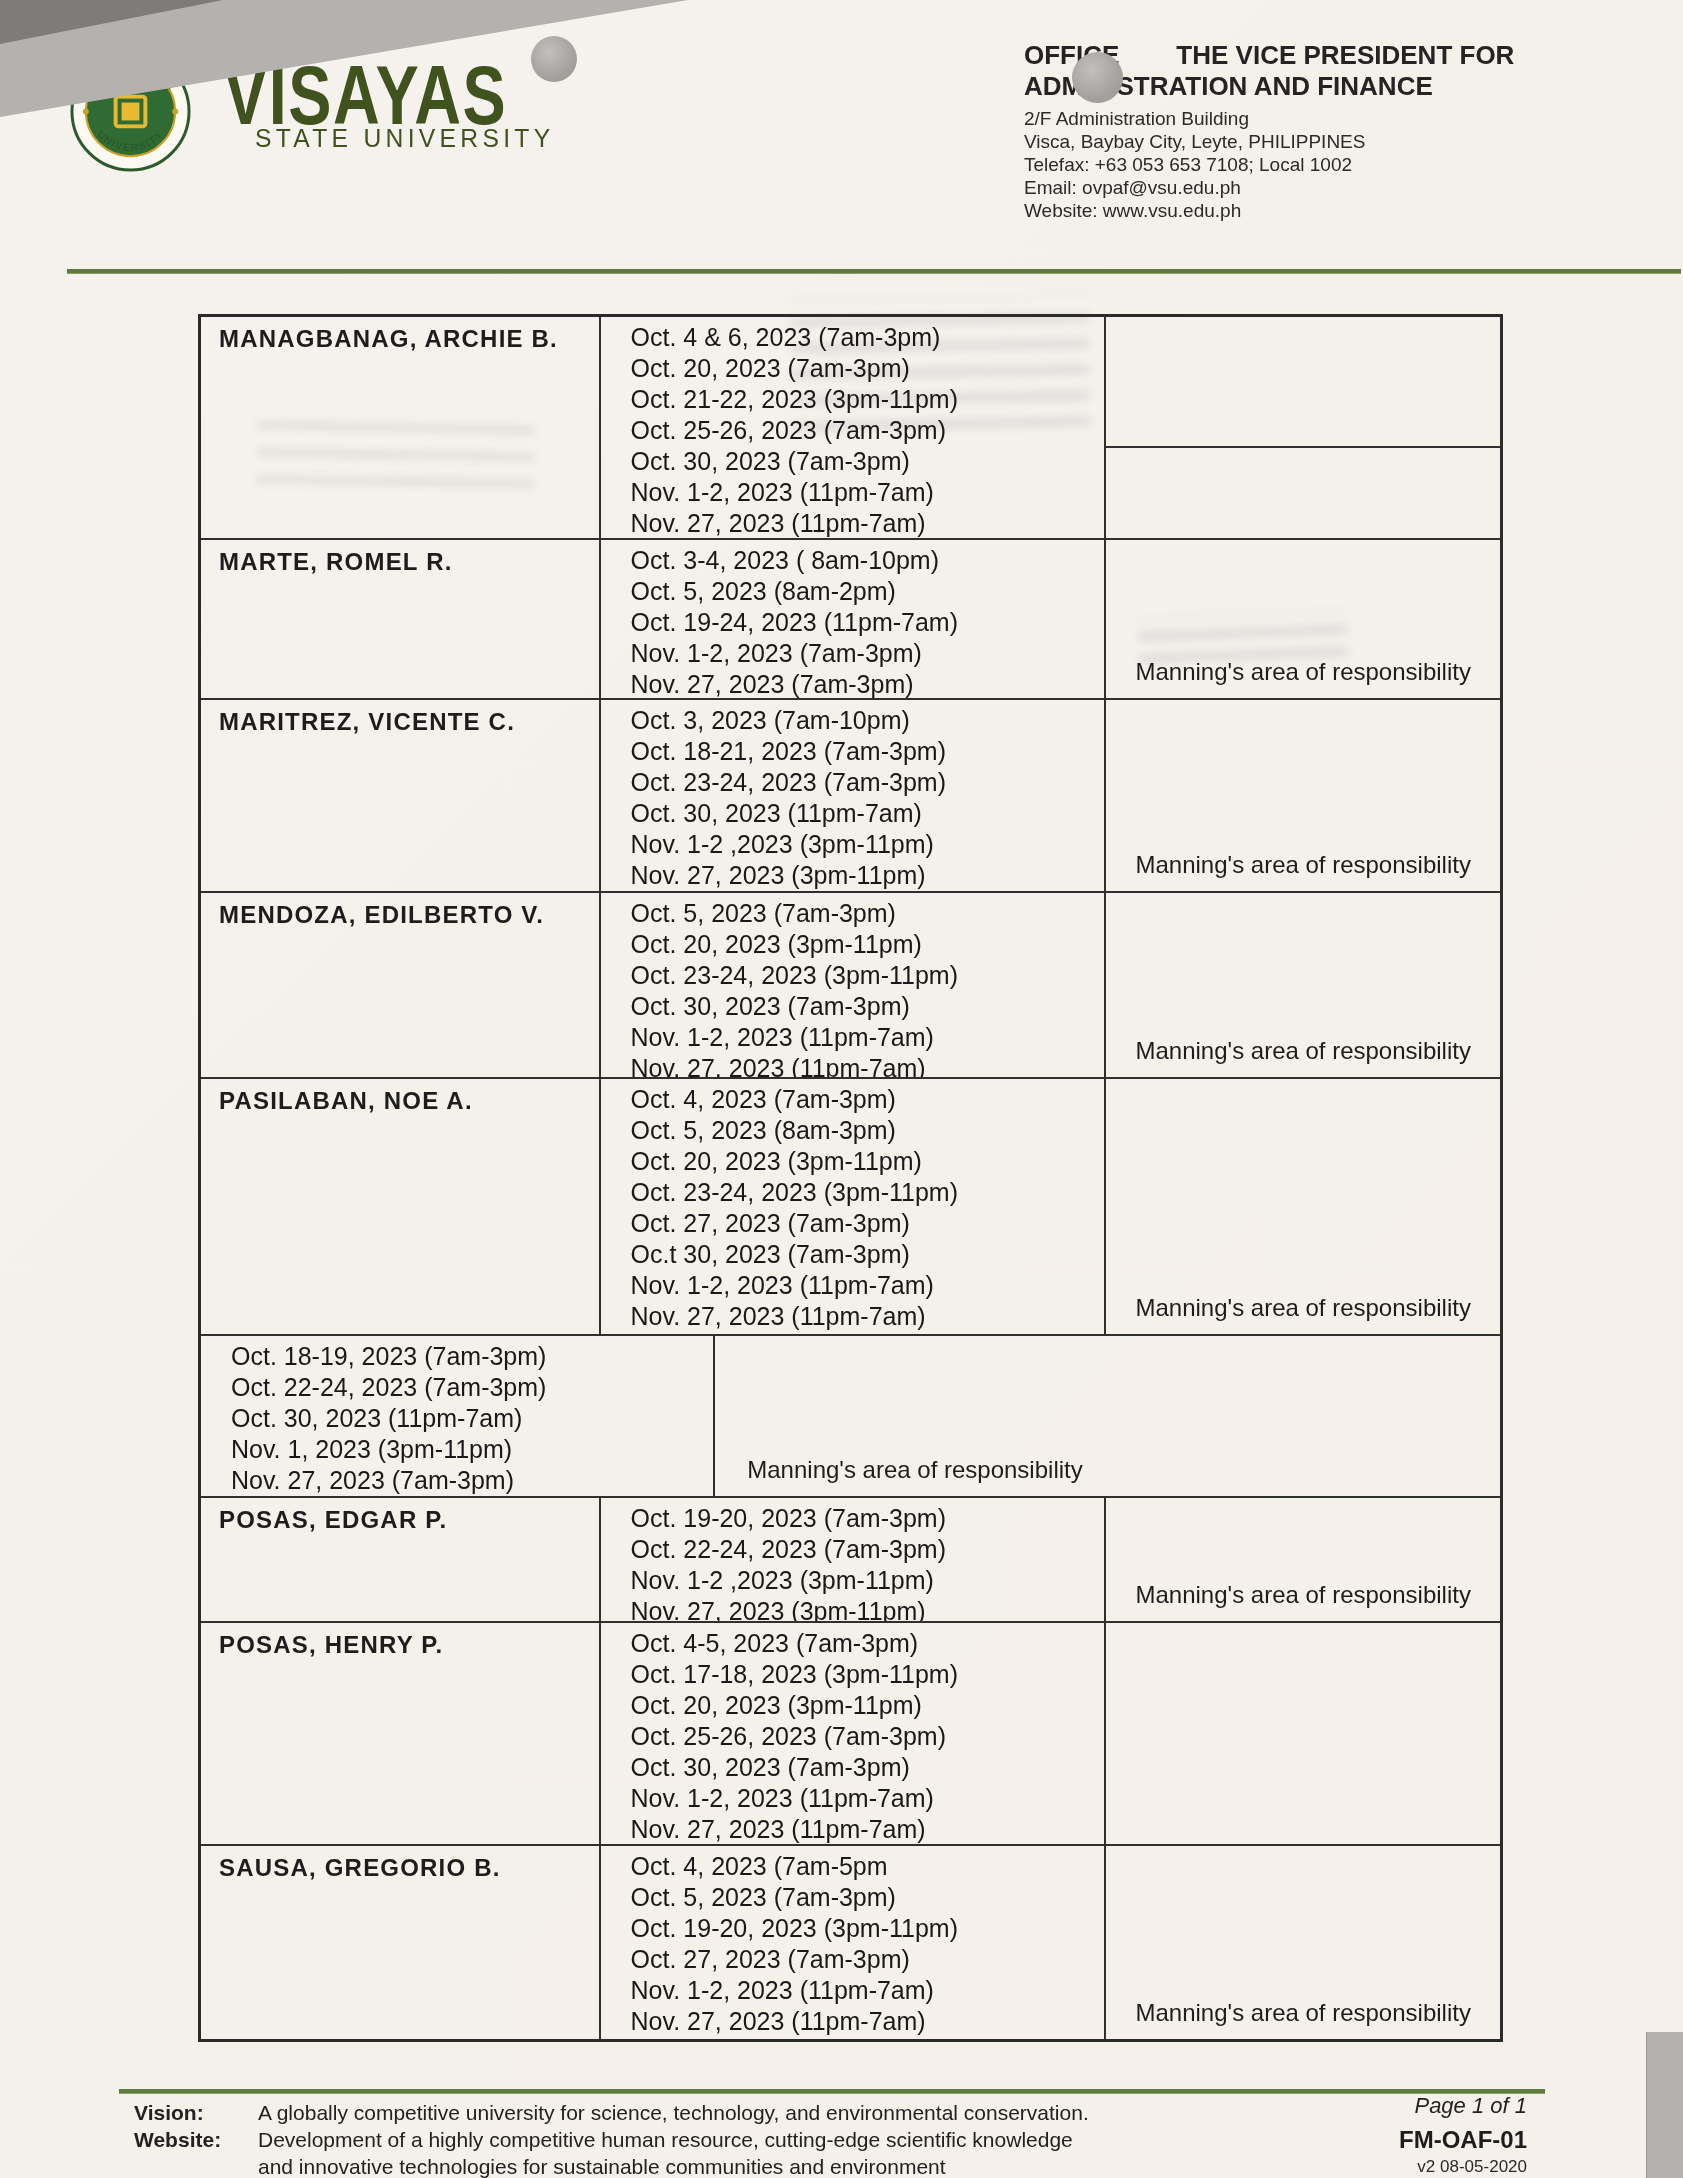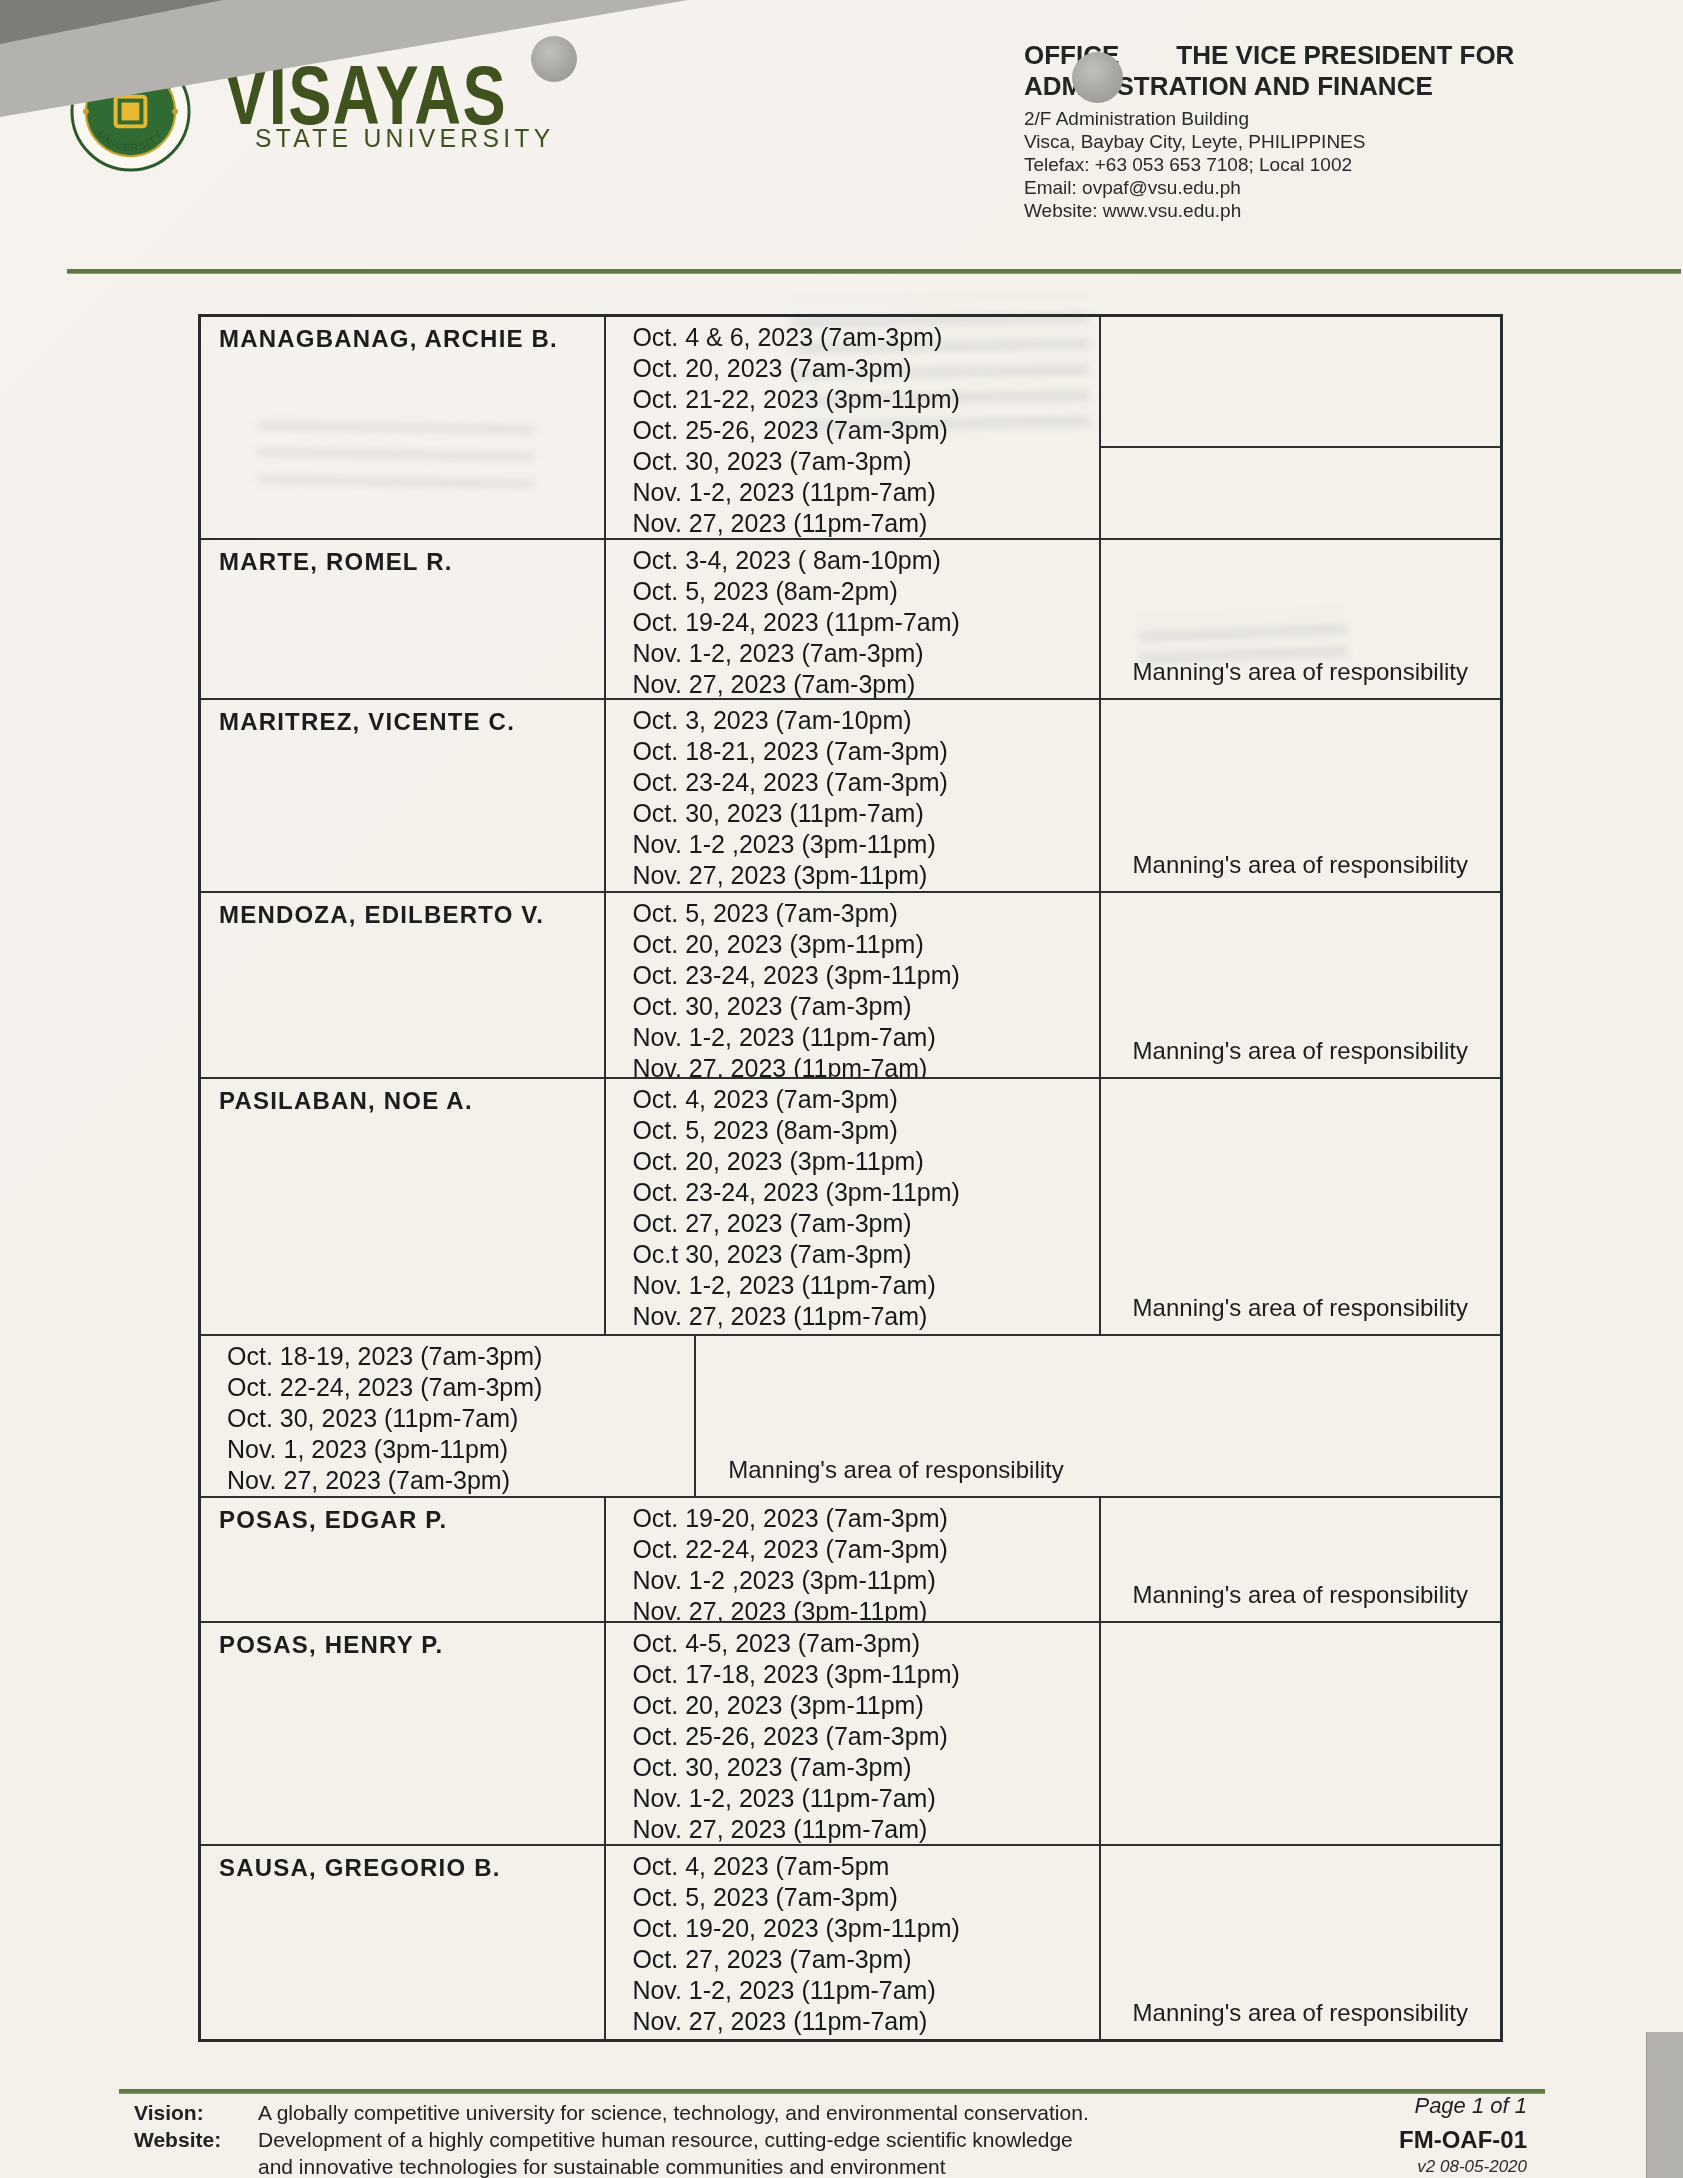--- a/index.html
+++ b/index.html
@@ -42,35 +42,35 @@
   .rule{position:absolute;height:4px;background:#5e7a40;box-shadow:0 1px 0 #87a065;z-index:4;}
   .rule-top{left:67px;top:269px;width:1614px;}
   .rule-bottom{left:119px;top:2089px;width:1426px;}
   
   .dtable{position:absolute;left:198px;top:314px;width:1305px;z-index:2;
     border:3px solid #2b2b2b;box-sizing:border-box;}
   .trow{display:flex;border-bottom:2px solid #2f2f2f;box-sizing:border-box;overflow:hidden;}
   .trow:last-child{border-bottom:none;border-radius:9px;}
   .cell{box-sizing:border-box;overflow:hidden;position:relative;}
   .cell.name{width:406px;border-right:2px solid #2f2f2f;padding:8px 6px 0 18px;}
-  .cell.sched{width:495px;border-right:2px solid #2f2f2f;padding:5px 4px 0 26px;}
+  .cell.sched{width:495px;border-right:2px solid #2f2f2f;padding:5px 4px 0 11px;margin-left:19px;}
   .cell.area{width:400px;display:flex;align-items:flex-end;justify-content:center;padding:12px 10px;}
   .nm{font-size:24px;font-weight:700;letter-spacing:1.2px;color:#1d1d1d;}
   .sline{font-size:25px;line-height:31px;color:#191919;white-space:nowrap;}
   .ar{font-size:24px;color:#1d1d1d;text-align:center;}
   .area-split{position:absolute;left:0;right:0;top:129px;height:2px;background:#2f2f2f;}
   
   .vision-block{position:absolute;left:134px;top:2099px;z-index:3;}
   .vrow{display:flex;font-size:21px;line-height:27px;color:#222;}
   .vlabel{width:124px;font-weight:700;flex:none;}
   .vtext{white-space:nowrap;}
   .pageinfo{position:absolute;right:156px;top:2093px;text-align:right;z-index:3;}
   .pi-page{font-size:22px;font-style:italic;color:#222;}
   .pi-code{font-size:24px;font-weight:700;color:#1d1d1d;margin-top:7px;}
-  .pi-ver{font-size:17px;font-style:italic;color:#2a2a2a;margin-top:3px;}
+  .pi-ver{font-size:17px;color:#2a2a2a;margin-top:3px;}
 </style>
 </head>
 <body>
 
 <div class="page">
 
   <div class="smudge smudge1"></div>
   <div class="smudge smudge2"></div>
   <div class="smudge smudge3"></div>
   <div class="wedge-light"></div>

